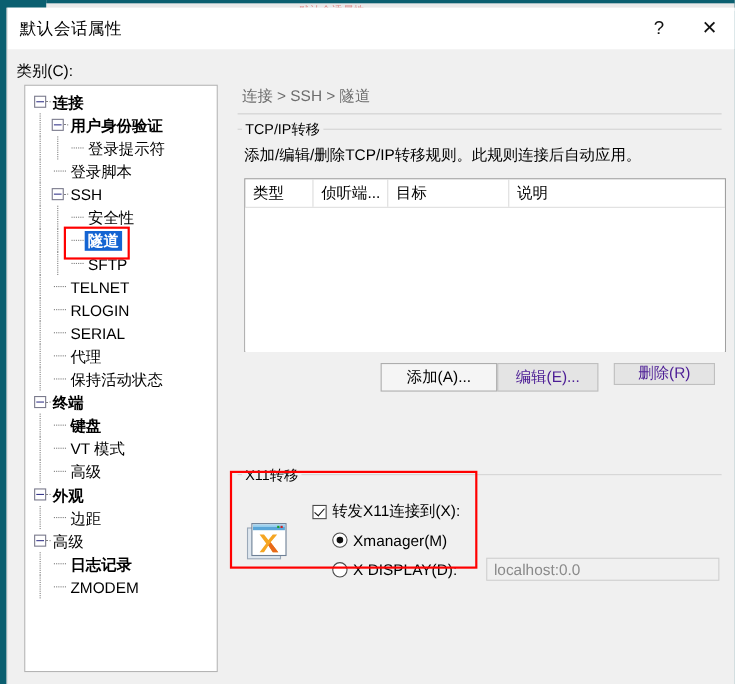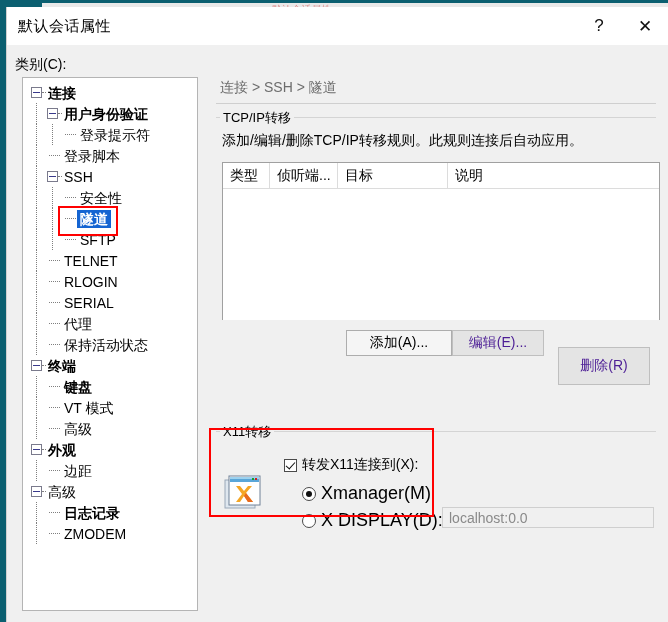--- a/index.html
+++ b/index.html
@@ -254,21 +254,21 @@
     border: 1px solid #adadad;
     font-size: 14px;
     color: #000;
     box-sizing: border-box;
     cursor: default;
     white-space: nowrap;
   }
   .btn.disabled { color: #4c1d95; border-color: #bfbfbf; background: #e4e4e4; }
   #btn-add   { position: absolute; left: 130px; top: 212px; width: 106px; height: 26px; background:#f5f5f5; }
   #btn-edit  { position: absolute; left: 236px; top: 212px; width: 92px; height: 26px; }
-  #btn-del   { position: absolute; left: 342px; top: 212px; width: 92px; height: 38px; margin-top: 17px; }
+  #btn-del   { position: absolute; left: 342px; top: 212px; width: 92px; height: 20px; }
 
   #x11-group {
     left: 0;
     top: 354px;
     width: 100%;
     height: 122px;
     border: none;
     border-top: 1px solid #d4d4d4;
   }
   #x11-icon {
@@ -303,21 +303,21 @@
     width: 4px;
     height: 8px;
     border: solid #111;
     border-width: 0 1.6px 1.6px 0;
     transform: rotate(42deg);
   }
   .radio-row {
     position: absolute;
     display: flex;
     align-items: center;
-    font-size: 18px;
+    font-size: 14px;
   }
   #radio-xmanager-row { left: 86px; top: 51px; }
   #radio-xdisplay-row { left: 86px; top: 78px; }
   .radio {
     width: 14px;
     height: 14px;
     border: 1px solid #4a4a4a;
     border-radius: 50%;
     background: #fff;
     position: relative;
@@ -508,21 +508,21 @@
 
       <div id="breadcrumb">连接 &gt; SSH &gt; 隧道</div>
       <div id="bc-underline"></div>
 
       <div class="groupbox" id="tcp-group">
         <div class="group-legend">TCP/IP转移</div>
         <div id="tcp-desc">添加/编辑/删除TCP/IP转移规则。此规则连接后自动应用。</div>
 
         <div id="rules-table">
           <div id="table-header">
-              <div class="th" style="width: 47px;">类型</div>
+              <div class="th" style="width: 62px;">类型</div>
               <div class="th" style="width: 68px;">侦听端...</div>
               <div class="th" style="width: 110px;">目标</div>
               <div class="th" style="width: 196px;">说明</div>
             </div>
           <div id="table-body"></div>
         </div>
 
         <div class="btn" id="btn-add">添加(A)...</div>
         <div class="btn disabled" id="btn-edit">编辑(E)...</div>
         <div class="btn disabled" id="btn-del">删除(R)</div>

